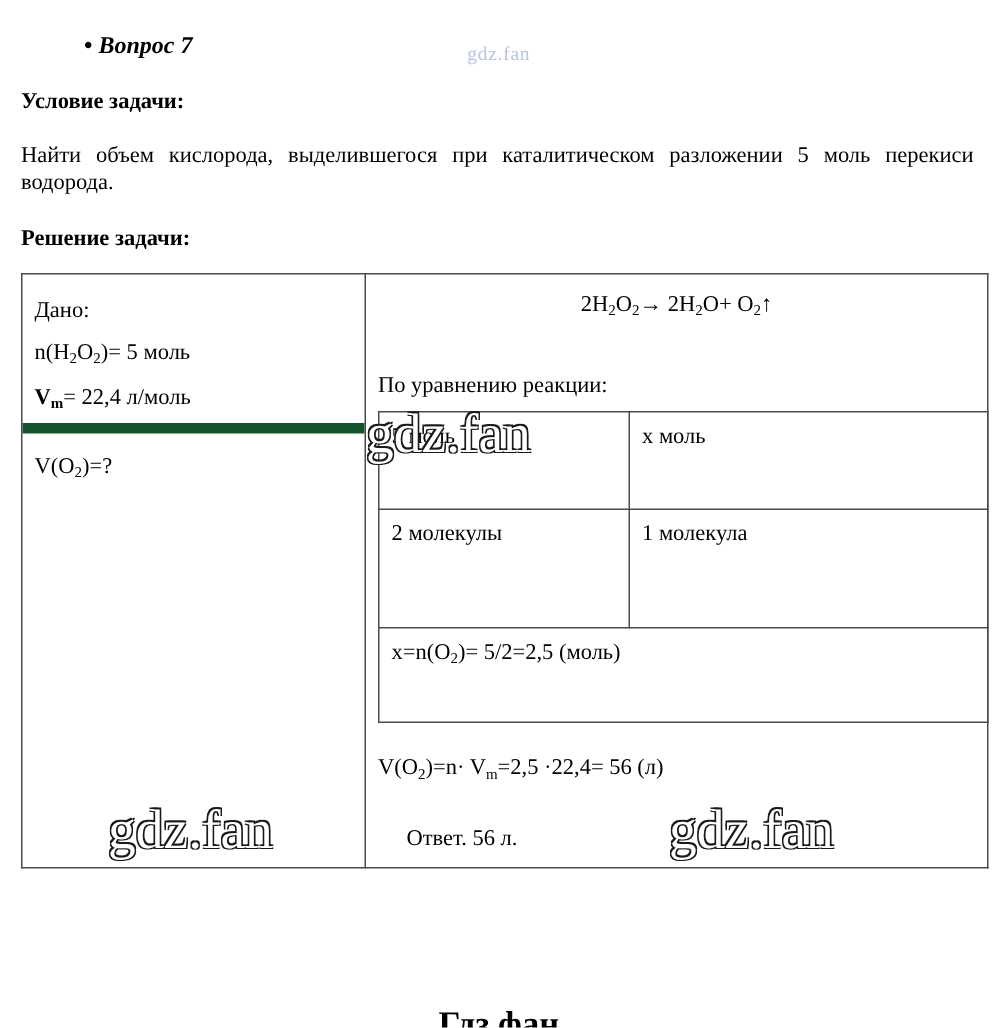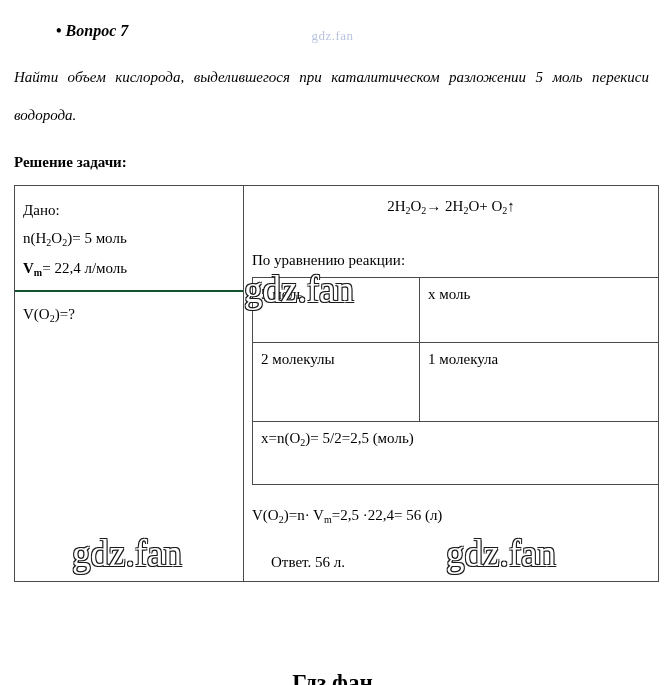--- a/index.html
+++ b/index.html
@@ -48,24 +48,23 @@
   }
   .section-head {
     margin-top: 20px;
     font-size: 15px;
     font-weight: bold;
     padding-left: 6px;
   }
   .statement {
     margin-top: 18px;
     font-size: 15px;
-    line-height: 38px;
+    line-height: 18px;
     text-align: justify;
     padding: 0 8px 0 6px;
-    font-style: italic;
   }
   .solution-head {
     margin-top: 20px;
     font-size: 15px;
     font-weight: bold;
     padding-left: 6px;
   }
 
   
   .main-table {
@@ -80,21 +79,21 @@
     vertical-align: top;
     padding: 0;
   }
   .col-given {
     width: 228px;
   }
   .given-top {
     padding: 10px 8px 8px 8px;
     font-size: 15px;
     line-height: 28px;
-    border-bottom: 2px solid #14532d;
+    border-bottom: 7px solid #14532d;
     height: 106px;
     box-sizing: border-box;
   }
   .given-bottom {
     padding: 10px 8px;
     font-size: 15px;
     line-height: 24px;
     height: 282px;
     box-sizing: border-box;
   }
@@ -178,20 +177,21 @@
 
 <div class="page">
 
   <div class="watermark-top">gdz.fan</div>
 
   <div class="q-title">
     <span class="bullet">•</span>
     <span>Вопрос 7</span>
   </div>
 
+  <div class="section-head">Условие задачи:</div>
 
   <div class="statement">Найти объем кислорода, выделившегося при каталитическом разложении 5 моль перекиси водорода.</div>
 
   <div class="solution-head">Решение задачи:</div>
 
   <table class="main-table">
     <tbody>
       <tr>
         <td class="col-given">
           <div class="given-top">

